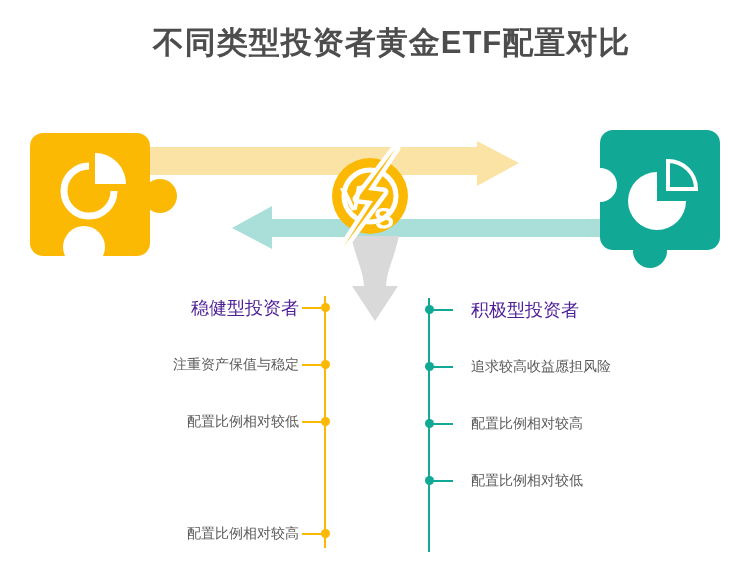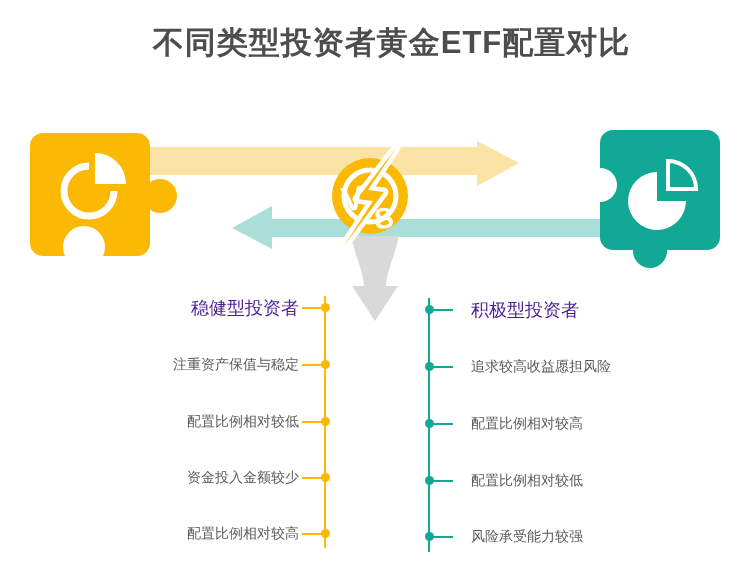--- a/index.html
+++ b/index.html
@@ -105,25 +105,20 @@
   <div class="row rl y" style="top:353px">
     <span class="txt">注重资产保值与稳定</span>
     <span class="conn"></span>
     <span class="dot"></span>
   </div>
   <div class="row rl y" style="top:410px">
     <span class="txt">配置比例相对较低</span>
     <span class="conn"></span>
     <span class="dot"></span>
   </div>
-  <div class="row rl y" style="top:466px">
-    <span class="txt">资金投入金额较少</span>
-    <span class="conn"></span>
-    <span class="dot"></span>
-  </div>
   <div class="row rl y" style="top:522px">
     <span class="txt">配置比例相对较高</span>
     <span class="conn"></span>
     <span class="dot"></span>
   </div>
 
   <div class="row rr hdr t" style="top:298px">
     <span class="txt">积极型投资者</span>
     <span class="conn"></span>
     <span class="dot"></span>
@@ -136,19 +131,14 @@
   <div class="row rr t" style="top:412px">
     <span class="txt">配置比例相对较高</span>
     <span class="conn"></span>
     <span class="dot"></span>
   </div>
   <div class="row rr t" style="top:469px">
     <span class="txt">配置比例相对较低</span>
     <span class="conn"></span>
     <span class="dot"></span>
   </div>
-  <div class="row rr t" style="top:525px">
-    <span class="txt">风险承受能力较强</span>
-    <span class="conn"></span>
-    <span class="dot"></span>
-  </div>
 
 </div>
 
 </body></html>

